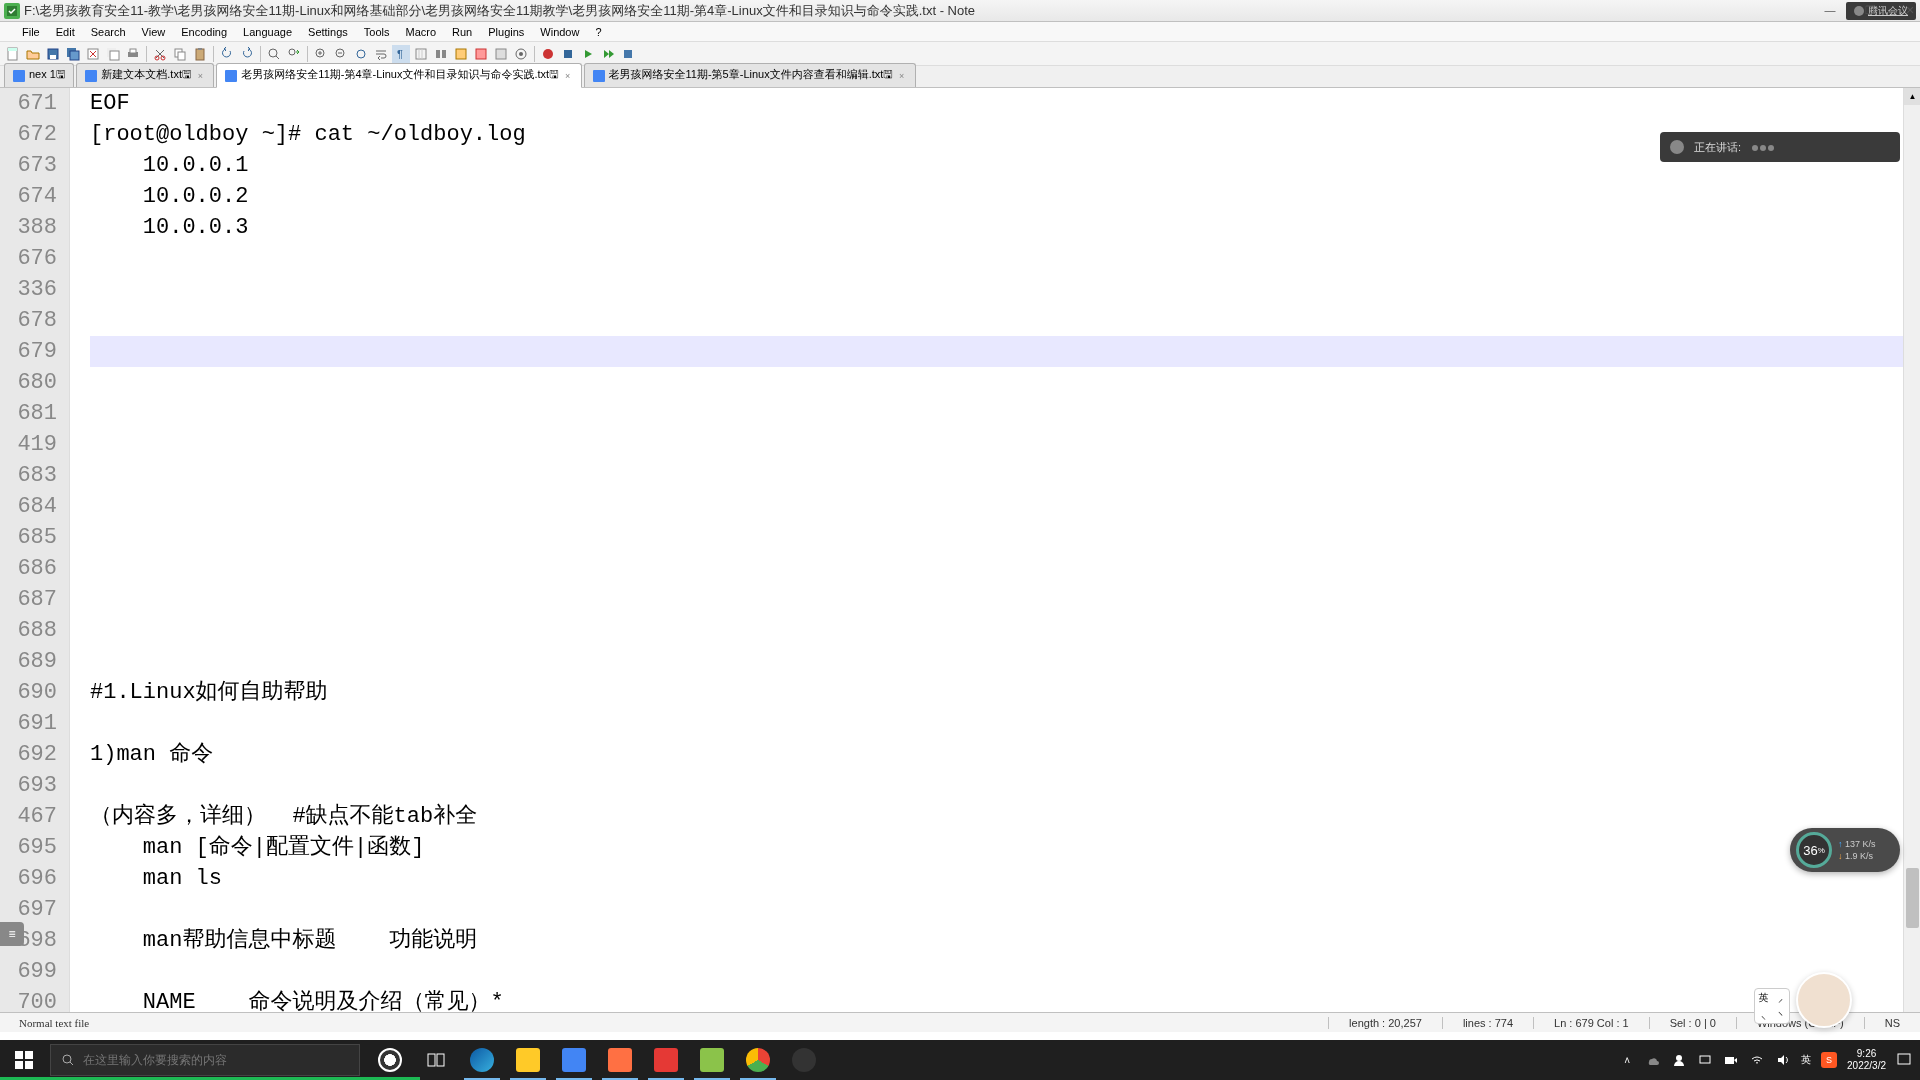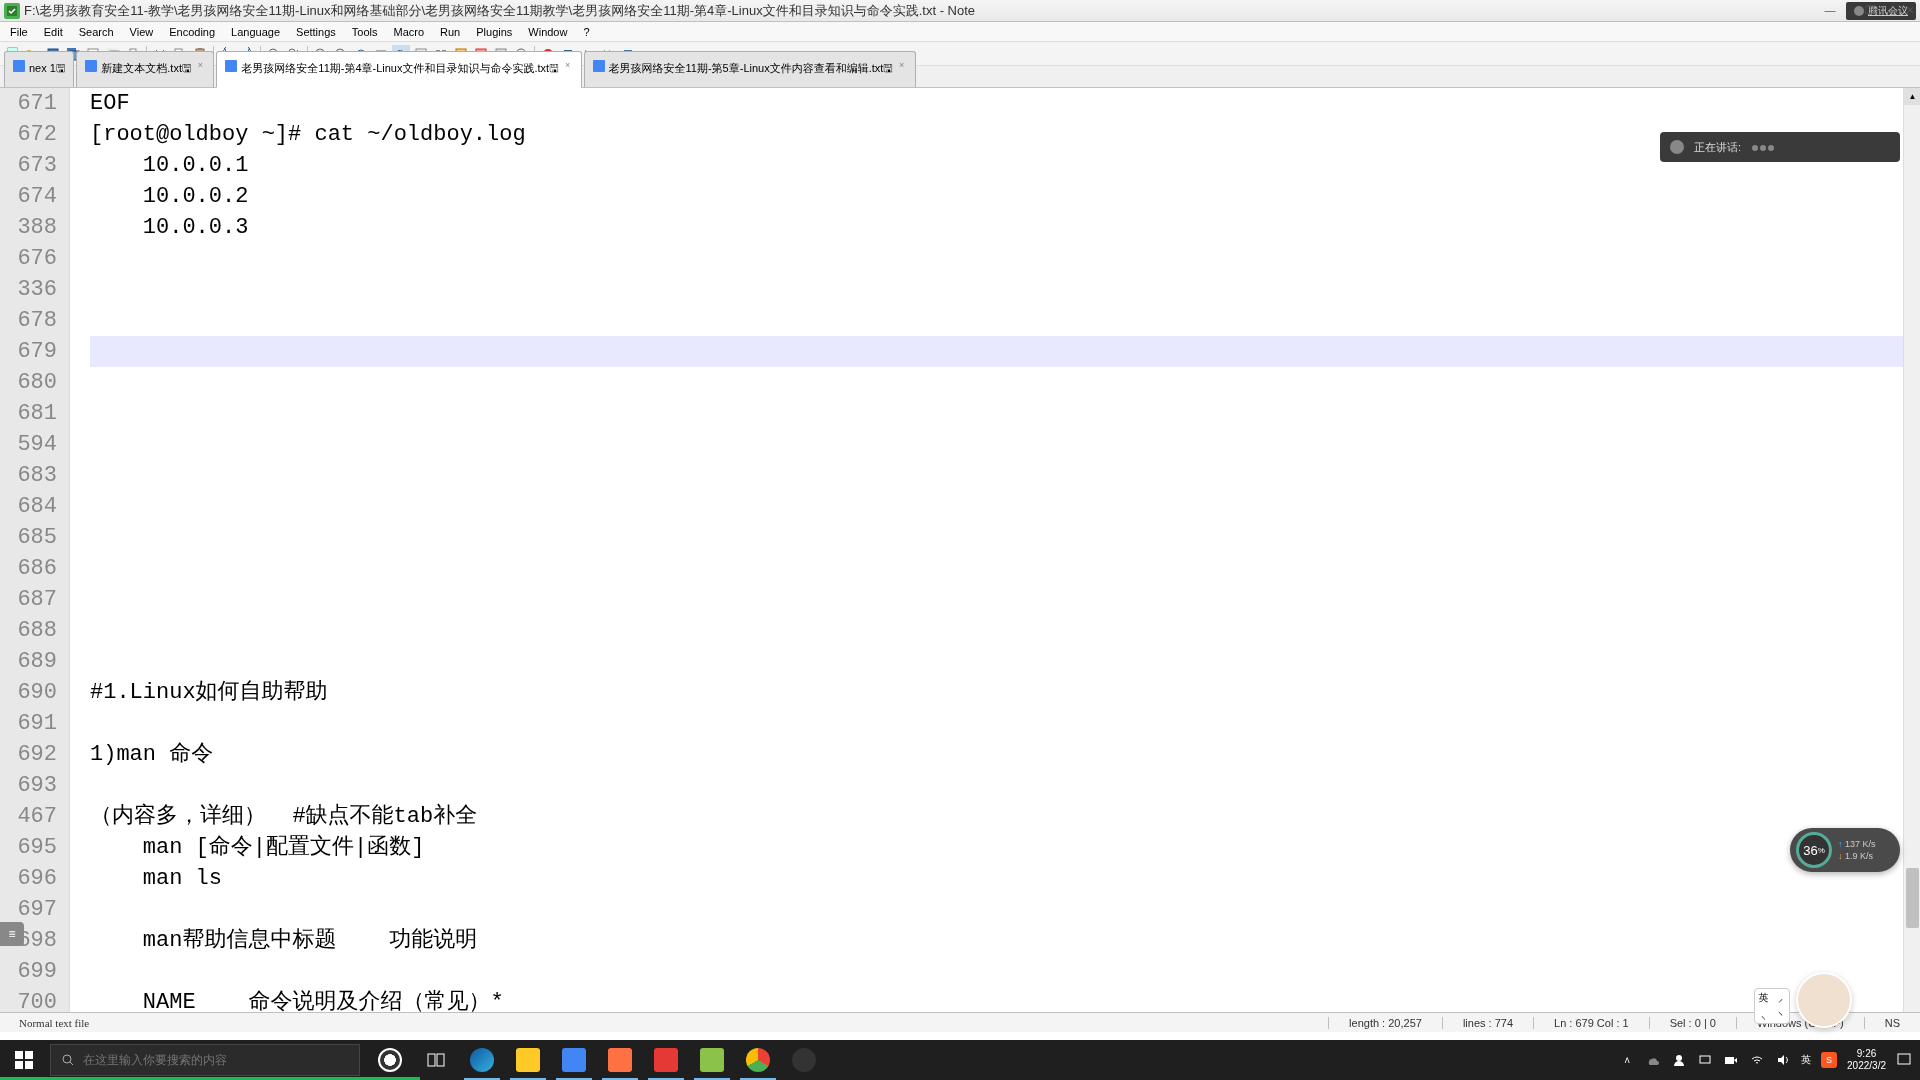--- a/index.html
+++ b/index.html
@@ -8,31 +8,31 @@
     
     .titlebar { height: 22px; background: linear-gradient(#f5f5f5, #e8e8e8); display: flex; align-items: center; border-bottom: 1px solid #c0c0c0; padding: 0 4px; }
     .titlebar .app-icon { width: 16px; height: 16px; background: #4caf50; margin-right: 4px; border-radius: 2px; display: flex; align-items: center; justify-content: center; }
     .titlebar .title-text { flex: 1; font-size: 13px; color: #333; white-space: nowrap; overflow: hidden; }
     .titlebar .badge { background: #3a3a3a; color: #ccc; font-size: 10px; padding: 2px 8px; border-radius: 2px; margin-left: 520px; display: flex; align-items: center; gap: 4px; text-decoration: underline; }
     .titlebar .badge::before { content: ''; width: 10px; height: 10px; background: #888; border-radius: 50%; }
     .window-controls { position: absolute; right: 2px; top: 2px; display: flex; gap: 24px; }
     .window-btn { width: 16px; height: 16px; display: flex; align-items: center; justify-content: center; cursor: pointer; font-size: 11px; color: #555; }
     
     
-    .menubar { height: 20px; background: #f8f8f8; display: flex; align-items: center; padding: 0 2px; border-bottom: 1px solid #ddd; font-size: 11px; }
+    .menubar { height: 20px; background: #f8f8f8; display: flex; align-items: center; padding: 0 14px; border-bottom: 1px solid #ddd; font-size: 11px; }
     .menubar .menu-item { padding: 2px 8px; cursor: pointer; }
     
     
     .toolbar { height: 24px; background: #f4f4f4; display: flex; align-items: center; padding: 2px 4px; gap: 2px; border-bottom: 1px solid #ddd; }
     .tool-btn { width: 18px; height: 18px; display: flex; align-items: center; justify-content: center; cursor: pointer; border: 1px solid transparent; }
     .tool-sep { width: 1px; height: 16px; background: #c0c0c0; margin: 0 2px; }
     
     
     .tabbar { height: 22px; background: #f0f0f0; display: flex; align-items: flex-end; padding: 0 4px; border-bottom: 1px solid #c0c0c0; }
-    .tab { display: flex; align-items: flex-start; padding: 8px 8px; background: #e4e4e4; border: 1px solid #b0b0b0; border-bottom: none; margin-right: 2px; font-size: 11px; cursor: pointer; gap: 4px; border-radius: 3px 3px 0 0; }
+    .tab { display: flex; align-items: center; padding: 2px 8px; background: #e4e4e4; border: 1px solid #b0b0b0; border-bottom: none; margin-right: 2px; font-size: 11px; cursor: pointer; gap: 4px; border-radius: 3px 3px 0 0; }
     .tab.active { background: #fff; border-bottom: 1px solid #fff; position: relative; top: 1px; }
     .tab-icon { width: 12px; height: 12px; background: #4285f4; border-radius: 1px; }
     .tab-close { width: 10px; height: 10px; display: flex; align-items: center; justify-content: center; font-size: 9px; color: #888; }
     
     
     .editor { display: flex; height: 944px; font-family: "Consolas", "Courier New", monospace; font-size: 22px; line-height: 31px; overflow: hidden; }
     .gutter { width: 70px; background: #e8e8e8; text-align: right; padding-right: 12px; color: #888; border-right: 1px solid #ddd; user-select: none; }
     .gutter .ln { height: 31px; }
     .content { flex: 1; padding-left: 20px; position: relative; }
     .content .line { height: 31px; white-space: pre; }
@@ -320,21 +320,21 @@
       <div class="ln">672</div>
       <div class="ln">673</div>
       <div class="ln">674</div>
       <div class="ln">388</div>
       <div class="ln">676</div>
       <div class="ln">336</div>
       <div class="ln">678</div>
       <div class="ln">679</div>
       <div class="ln">680</div>
       <div class="ln">681</div>
-      <div class="ln">594</div>
+      <div class="ln">419</div>
       <div class="ln">683</div>
       <div class="ln">684</div>
       <div class="ln">685</div>
       <div class="ln">686</div>
       <div class="ln">687</div>
       <div class="ln">688</div>
       <div class="ln">689</div>
       <div class="ln">690</div>
       <div class="ln">691</div>
       <div class="ln">692</div>

